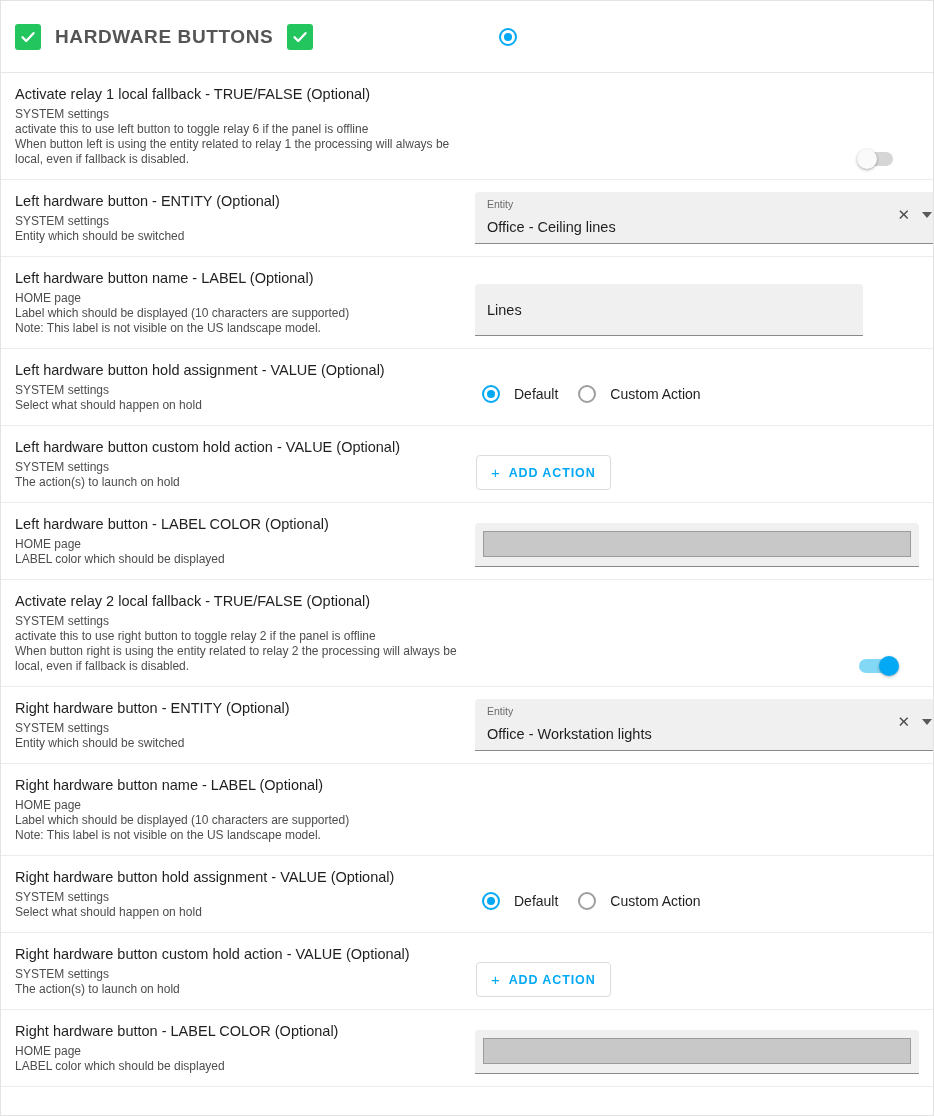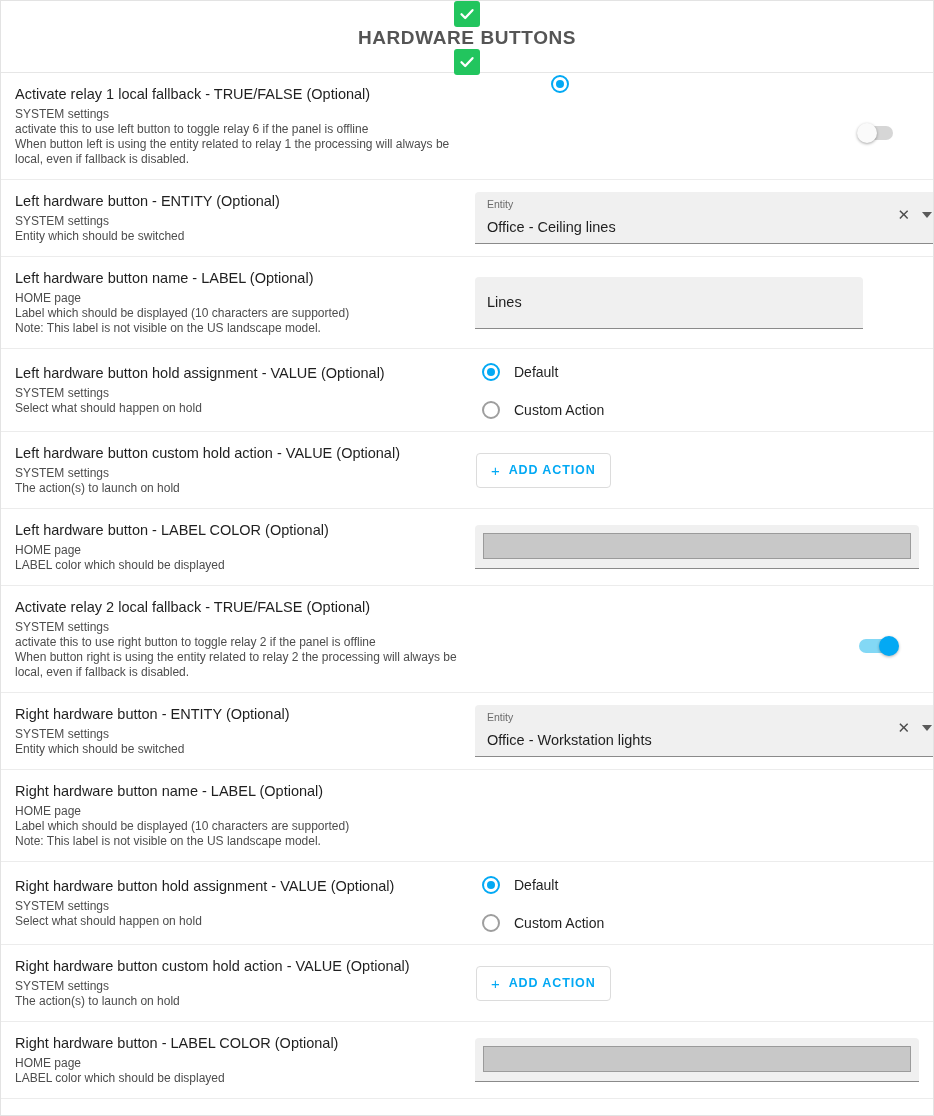--- a/index.html
+++ b/index.html
@@ -18,21 +18,20 @@
   }
 
   
   .header {
     display: flex;
     align-items: center;
     height: 72px;
     padding: 0 14px;
     border-bottom: 1px solid #e6e6e6;
     background: #ffffff;
-    flex-direction: column;
   }
   .chk {
     width: 26px; height: 26px;
     border-radius: 3px;
     background: #22c55e;
     display: inline-flex;
     align-items: center;
     justify-content: center;
     flex: 0 0 auto;
   }
@@ -64,21 +63,21 @@
     position: absolute;
     left: 3px; top: 3px;
     width: 8px; height: 8px;
     border-radius: 50%;
     background: #03a9f4;
   }
 
   
   .row {
     display: flex;
-    align-items: center;
+    align-items: flex-end;
     border-bottom: 1px solid #ececec;
     padding: 12px 14px;
     min-height: 60px;
   }
   .row-left {
     width: 460px;
     flex: 0 0 460px;
     padding-right: 10px;
   }
   .row-right {
@@ -170,21 +169,21 @@
     border-radius: 4px 4px 0 0;
     height: 52px;
     display: flex;
     align-items: center;
     padding: 0 12px;
     font-size: 14.5px;
     color: #1f1f1f;
   }
 
   
-  .radio-group { display: flex; flex-direction: column; gap: 20px; padding-top: 2px; margin-left: 7px;}
+  .radio-group { display: flex; gap: 20px; padding-top: 2px; margin-left: 7px;}
   .radio-item { display: flex; align-items: center; gap: 14px; }
   .radio-item .lab { font-size: 14px; color: #1f1f1f; }
 
   
   .btn-outline {
     display: inline-flex;
     align-items: center;
     gap: 8px;
     border: 1px solid #dcdcdc;
     background: #ffffff;

